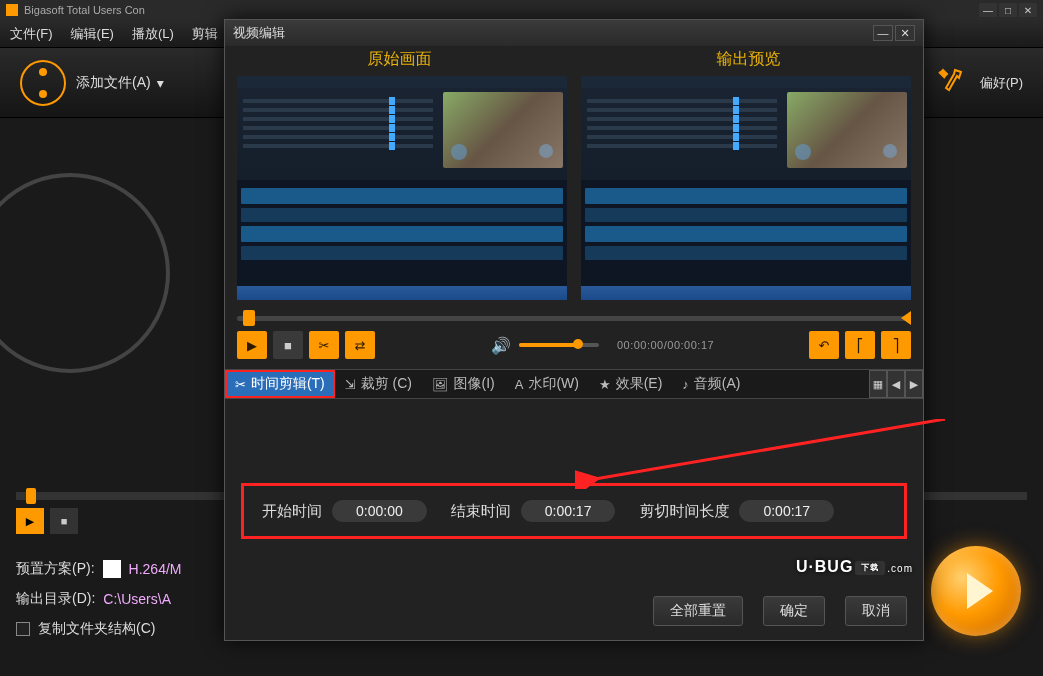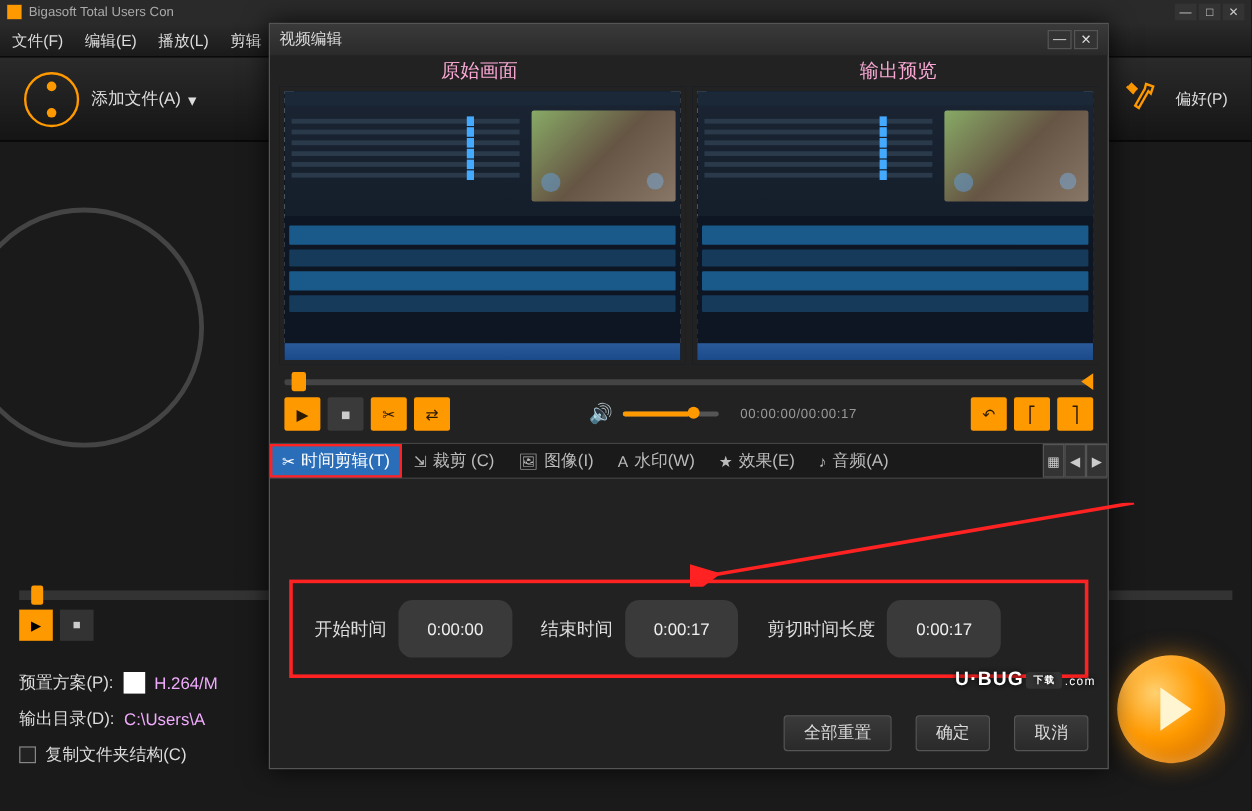--- a/index.html
+++ b/index.html
@@ -38,21 +38,21 @@
 .chk{width:14px;height:14px;border:1px solid #888;background:#222;}
 .big-play{position:absolute;right:22px;bottom:40px;width:90px;height:90px;border-radius:50%;background:radial-gradient(circle at 35% 35%,#ffd070,#f90 45%,#c06000);display:flex;align-items:center;justify-content:center;box-shadow:0 0 20px rgba(255,150,0,.5),inset 0 0 12px rgba(255,255,255,.3);}
 .big-play::before{content:"";border-left:26px solid #fff5d0;border-top:18px solid transparent;border-bottom:18px solid transparent;margin-left:8px;}
 
 
 .dialog{position:absolute;left:224px;top:19px;width:700px;height:622px;background:#222;border:1px solid #555;box-shadow:0 0 20px rgba(0,0,0,.8);}
 .dlg-title{height:26px;background:linear-gradient(#3a3a3a,#2a2a2a);display:flex;align-items:center;padding:0 8px;font-size:13px;color:#ddd;}
 .dlg-title .win-controls{margin-left:auto;display:flex;gap:2px;}
 .dlg-title .win-btn{width:20px;height:16px;background:#333;display:flex;align-items:center;justify-content:center;font-size:11px;cursor:pointer;border:1px solid #555;}
 .preview-headers{display:flex;height:26px;align-items:center;}
-.preview-headers div{flex:1;text-align:center;font-size:16px;color:#f9a8d4;}
+.preview-headers div{flex:1;text-align:center;font-size:16px;color:#eab308;}
 .preview-row{display:flex;gap:6px;padding:0 8px;height:232px;}
 .preview-box{flex:1;background:#0a1a2a;border:4px solid #222;position:relative;overflow:hidden;}
 .mock-editor{position:absolute;inset:0;background:linear-gradient(#1a2432,#0f1824);}
 .mock-topbar{height:12px;background:#1a2838;}
 .mock-panels{display:flex;height:92px;}
 .mock-left{flex:1;padding:6px;}
 .mock-slider{height:4px;background:#2a3a4a;margin:5px 0;position:relative;}
 .mock-slider::after{content:"";position:absolute;right:20%;top:-2px;width:6px;height:8px;background:#4af;}
 .mock-right{width:120px;height:76px;margin:4px;background:linear-gradient(135deg,#8a6,#654,#876);border-radius:2px;position:relative;}
 .mock-right::before{content:"";position:absolute;left:8px;bottom:8px;width:16px;height:16px;background:rgba(100,150,200,.6);border-radius:50%;}
@@ -82,21 +82,21 @@
 .tab{display:flex;align-items:center;gap:5px;padding:0 10px;height:100%;cursor:pointer;white-space:nowrap;}
 .tab.active{background:#2a6db8;color:#fff;}
 .tab.highlighted{outline:2px solid #f22;outline-offset:-2px;}
 .tab-icon{font-size:13px;display:inline-block;}
 .tab-nav{margin-left:auto;display:flex;}
 .tab-nav .nav-btn{width:18px;height:28px;background:#333;display:flex;align-items:center;justify-content:center;color:#ccc;font-size:11px;cursor:pointer;border:1px solid #555;}
 .trim-area{position:relative;height:170px;padding:20px;}
 .arrow-svg{position:absolute;left:350px;top:20px;width:380px;height:70px;pointer-events:none;}
 .trim-fields{position:absolute;left:16px;right:16px;top:84px;border:3px solid #f22;padding:14px 18px;display:flex;align-items:flex-end;gap:24px;font-size:15px;color:#ddd;}
 .field-group{display:flex;align-items:center;gap:10px;}
-.pill{background:#3a3a3a;padding:16px 24px;border-radius:12px;color:#eee;font-size:14px;min-width:86px;text-align:center;}
+.pill{background:#3a3a3a;padding:3px 24px;border-radius:12px;color:#eee;font-size:14px;min-width:86px;text-align:center;}
 .dlg-footer{position:absolute;bottom:0;left:0;right:0;padding:8px 16px 14px;}
 .footer-row{display:flex;align-items:center;justify-content:flex-end;gap:14px;font-size:14px;color:#ddd;margin-bottom:10px;}
 .footer-row .chk{display:inline-block;}
 .footer-btns{display:flex;justify-content:flex-end;gap:20px;}
 .text-btn{background:linear-gradient(#3a3a3a,#2a2a2a);padding:5px 16px;border-radius:3px;font-size:14px;color:#ddd;cursor:pointer;border:1px solid #555;}
 .ubug{position:absolute;right:130px;bottom:100px;font-size:16px;color:#fff;font-weight:bold;letter-spacing:1px;z-index:50;text-shadow:0 0 4px #000;}
 .ubug .dl{display:inline-block;width:30px;height:14px;background:#333;border-radius:3px;font-size:8px;line-height:14px;text-align:center;margin:0 2px;vertical-align:middle;}
 .ubug small{font-size:10px;font-weight:normal;}
 </style>
 </head>

